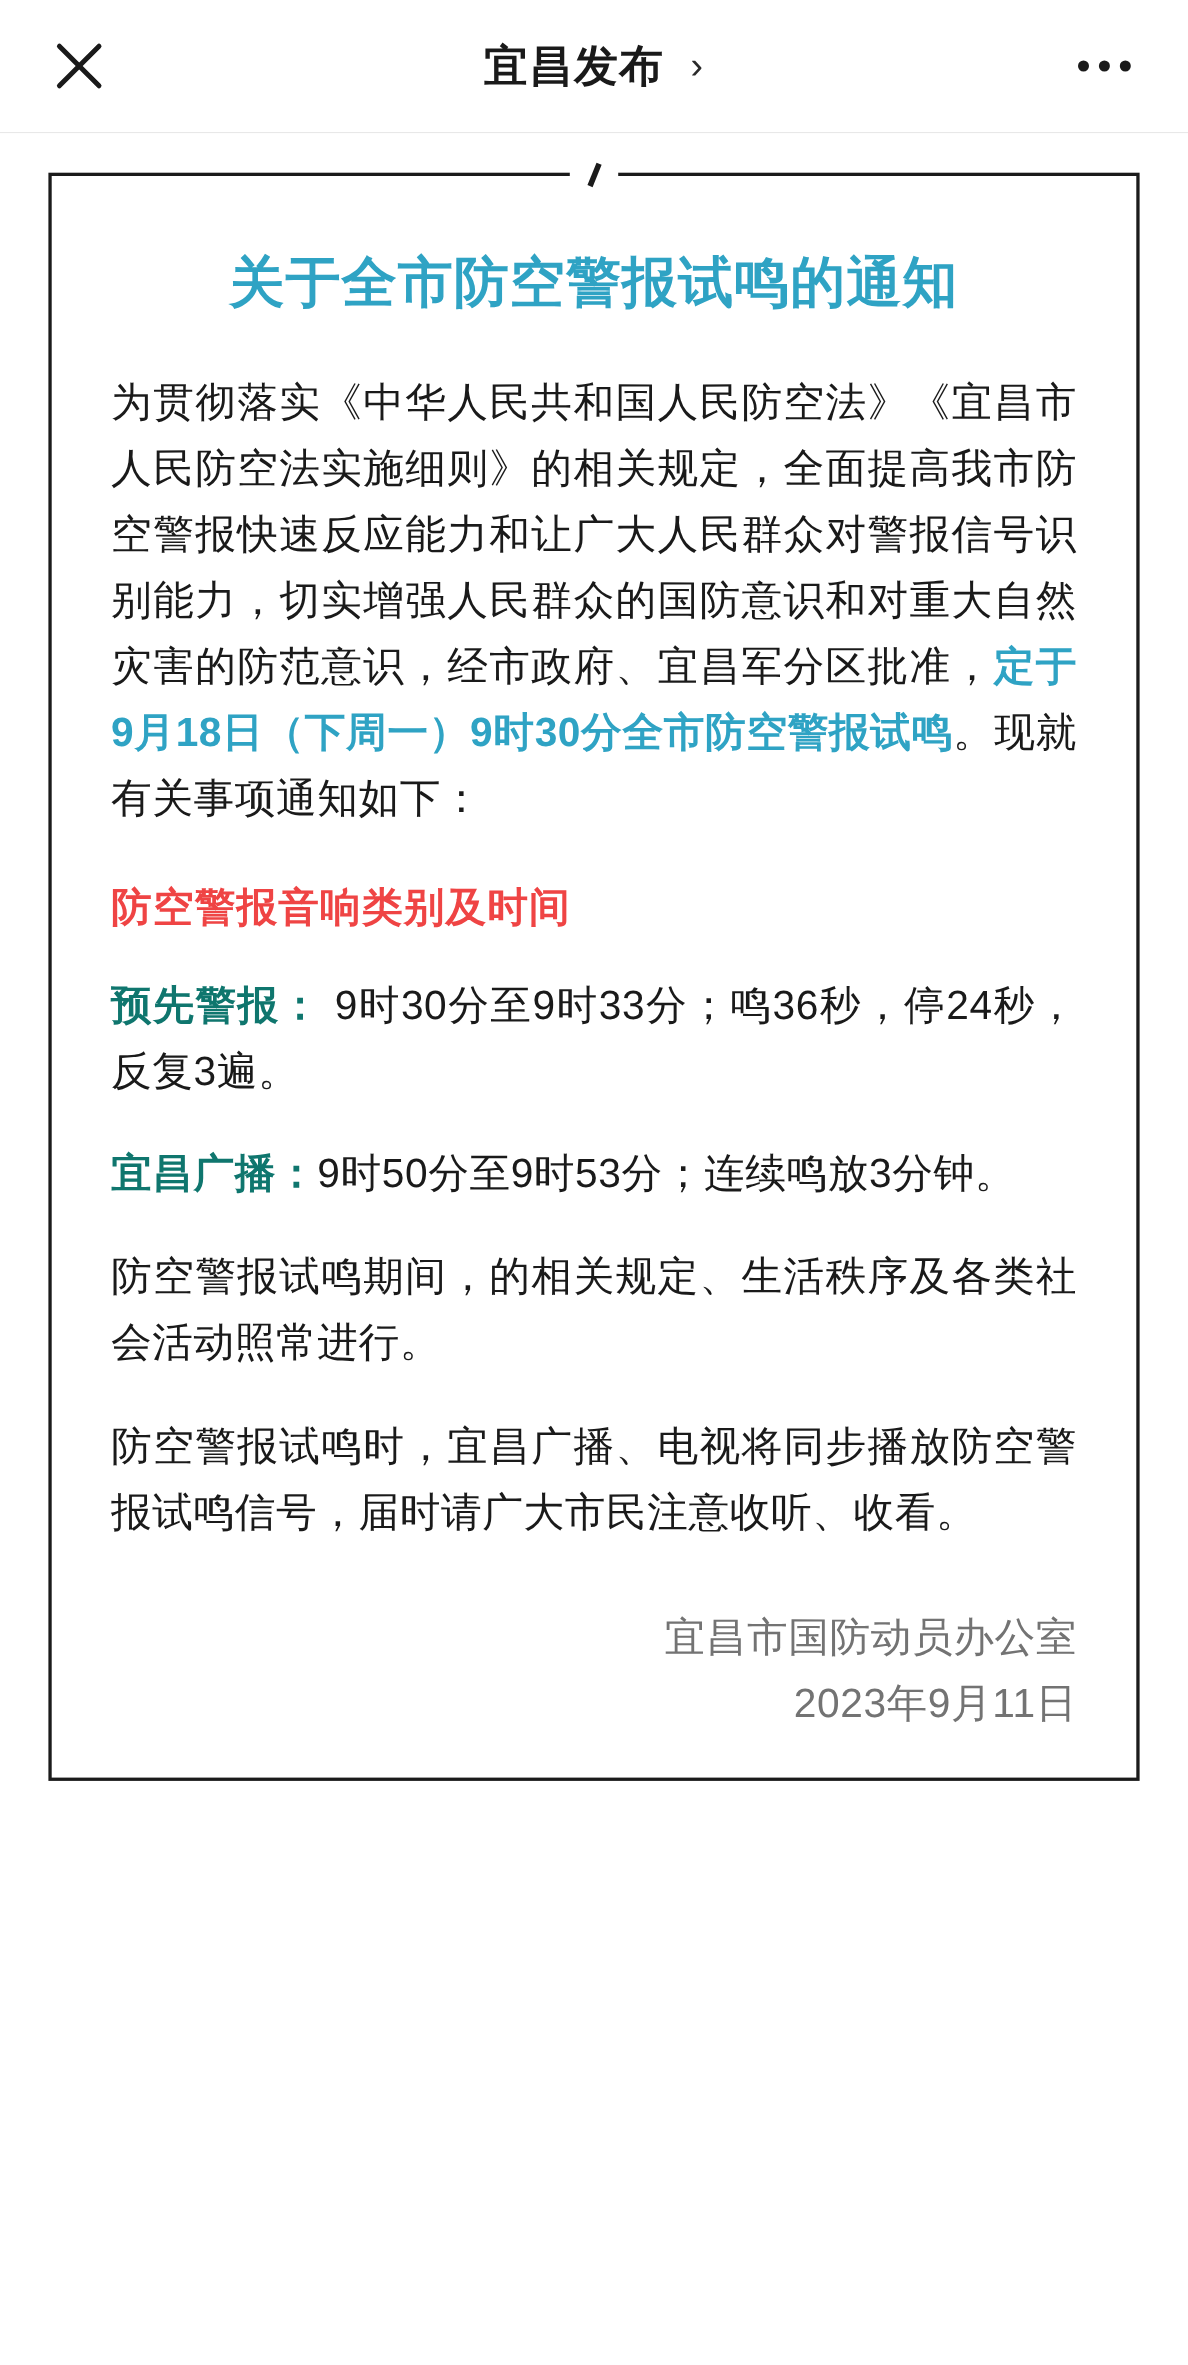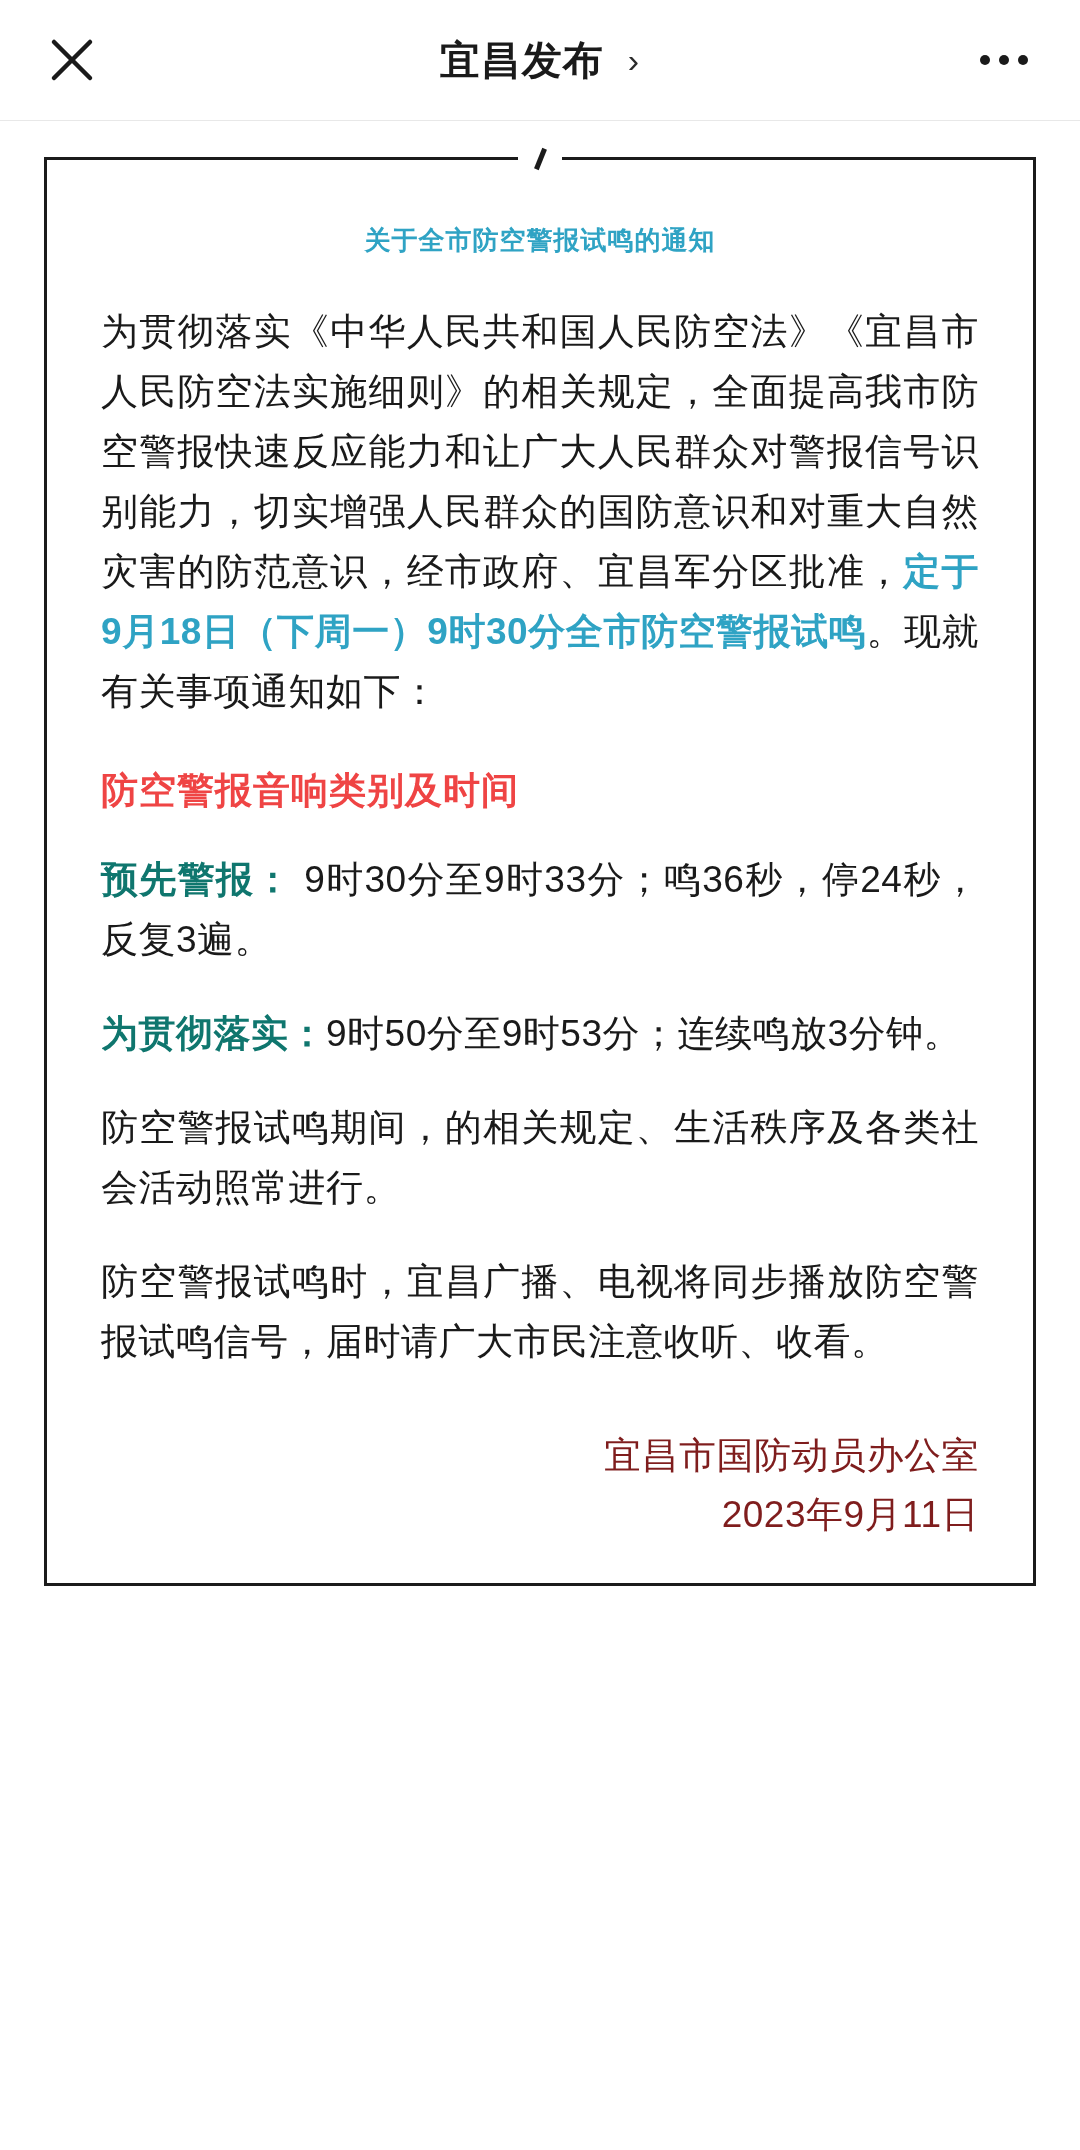--- a/index.html
+++ b/index.html
@@ -108,21 +108,21 @@
     display: block;
     width: 5px;
     height: 22px;
     background: #1b1b1b;
     transform: rotate(22deg);
   }
 
   .headline {
     text-align: center;
     color: #2fa3c4;
-    font-size: 26px;
+    font-size: 50px;
     font-weight: bold;
     letter-spacing: 1px;
     margin: 6px 0 44px 0;
     line-height: 1.4;
   }
 
   p.body {
     font-size: 37px;
     line-height: 1.62;
     color: #1a1a1a;
@@ -142,21 +142,21 @@
     letter-spacing: 1px;
   }
   .lbl {
     color: #0f766e;
     font-weight: bold;
   }
   .sign {
     text-align: right;
     font-size: 37px;
     line-height: 1.5;
-    color: #7f1d1d;
+    color: #737373;
     margin: 56px 0 0 0;
     letter-spacing: 0.5px;
   }
   .sign div { margin-top: 4px; }
 </style>
 </head>
 <body>
 
 <div class="topbar">
 
@@ -189,21 +189,21 @@
 
       <div class="headline">关于全市防空警报试鸣的通知</div>
 
       <p class="body"><span>为贯彻落实《中华人民共和国人民防空法》《宜昌市人民防空法实施细则》的相关规定，全面提高我市防空警报快速反应能力和让广大人民群众对警报信号识别能力，切实增强人民群众的国防意识和对重大自然灾害的防范意识，经市政府、宜昌军分区批准，</span><span class="hl">定于9月18日（下周一）9时30分全市防空警报试鸣</span><span>。现就有关事项通知如下：</span></p>
 
       <div class="sec-title">防空警报音响类别及时间</div>
 
       <p class="body"><span class="lbl">预先警报：</span><span> 9时30分至9时33分；鸣36秒，停24秒，反复3遍。</span></p>
 
 
-      <p class="body"><span class="lbl">为贯彻落实：</span><span>9时50分至9时53分；连续鸣放3分钟。</span></p>
+      <p class="body"><span class="lbl">宜昌广播：</span><span>9时50分至9时53分；连续鸣放3分钟。</span></p>
 
       <p class="body">防空警报试鸣期间，的相关规定、生活秩序及各类社会活动照常进行。</p>
 
       <p class="body">防空警报试鸣时，宜昌广播、电视将同步播放防空警报试鸣信号，届时请广大市民注意收听、收看。</p>
 
       <div class="sign">
         <div>宜昌市国防动员办公室</div>
         <div>2023年9月11日</div>
       </div>
 

